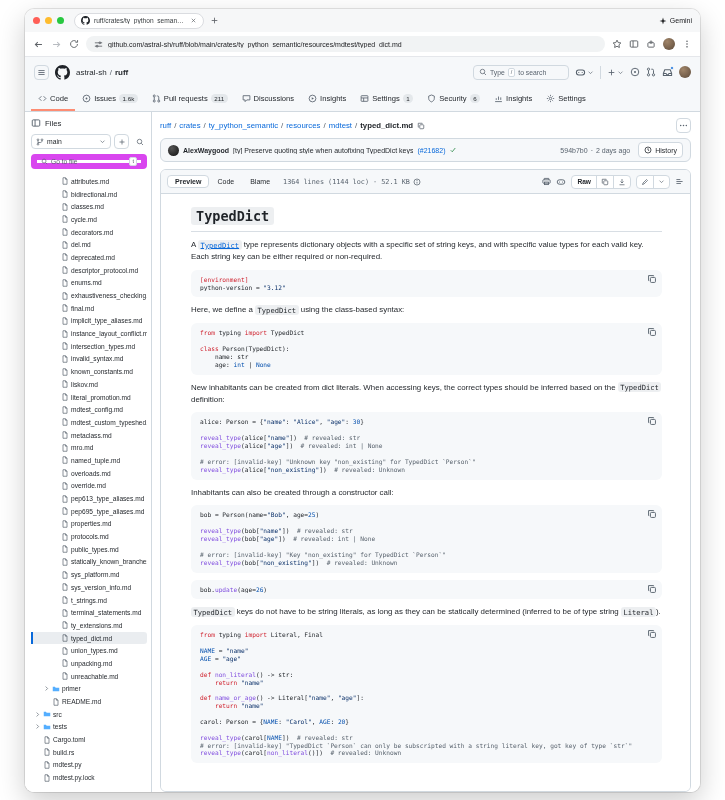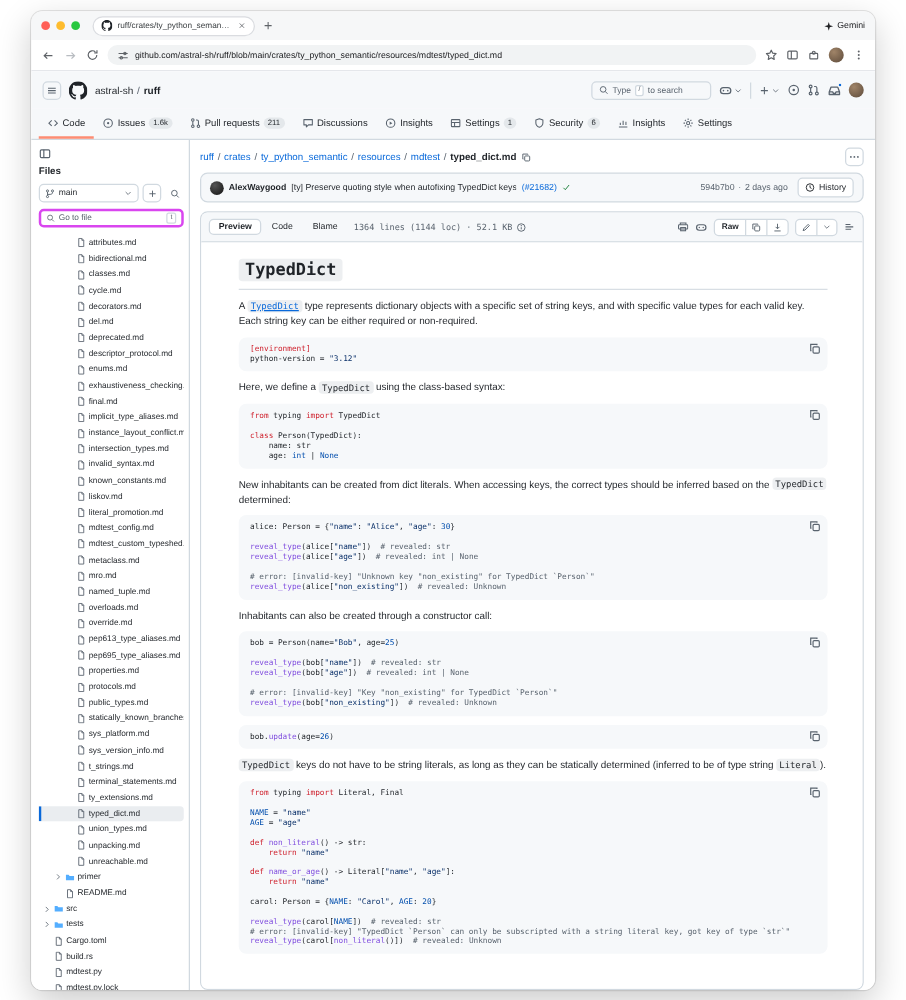--- a/index.html
+++ b/index.html
@@ -44,28 +44,28 @@
 
   .gh-nav { background:#f6f8fa; height:25px; display:flex; align-items:stretch; padding:0 6px; border-bottom:1px solid #d1d9e0; }
   .nav-item { display:flex; align-items:center; gap:3px; padding:0 7px; font-size:7.6px; color:#1f2328; border-bottom:2px solid transparent; }
   .nav-item svg { color:#59636e; }
   .nav-item.sel { border-bottom-color:#fd8c73; }
   .counter { background:rgba(175,184,193,.25); border-radius:8px; padding:0 3.5px; font-size:6.2px; line-height:9px; color:#1f2328; }
 
   
   .gh-body { flex:1; display:flex; overflow:hidden; }
   .sidebar { width:127px; border-right:1px solid #d1d9e0; padding:6px 4px 0 6px; overflow:hidden; background:#fff; }
-  .side-head { display:flex; align-items:flex-start; gap:4px; font-size:7.8px; font-weight:bold; color:#1f2328; margin-bottom:6px;flex-direction:column; }
+  .side-head { display:flex; align-items:flex-end; gap:4px; font-size:7.8px; font-weight:normal; color:#1f2328; margin-bottom:6px; }
   .branch-row { display:flex; gap:3px; margin-bottom:5px; }
   .branch-select { flex:1; display:flex; align-items:center; gap:3px; border:1px solid #d1d9e0; border-radius:4px; height:15px; padding:0 4px;
                    font-size:6.8px; color:#1f2328; background:#fff; }
   .branch-select .cv { margin-left:auto; color:#59636e; }
   .sq-btn { width:15px; height:15px; border:1px solid #d1d9e0; border-radius:4px; display:flex; align-items:center; justify-content:center; color:#59636e; background:#fff; }
   .sq-btn.plain { border:none; }
-  .goto { display:flex; align-items:center; gap:3px; border:2px solid #d946ef; border-radius:4px; height:15px; padding:0 4px; color:#59636e; margin-bottom:6px; background:#fff; }
+  .goto { display:flex; align-items:center; gap:3px; border:6px solid #d946ef; border-radius:4px; height:15px; padding:0 4px; color:#59636e; margin-bottom:6px; background:#fff; }
   .goto input { border:none; outline:none; flex:1; font-size:6.6px; width:50px; font-family:inherit; background:transparent; color:#1f2328; }
   .goto input::placeholder { color:#59636e; }
   .tree { font-size:6.6px; color:#1f2328; }
   .tree-row { display:flex; align-items:center; height:12.7px; gap:2px; white-space:nowrap; overflow:hidden; border-radius:3px; position:relative; }
   .tree-row .chev { width:8px; display:flex; justify-content:center; color:#59636e; flex:0 0 auto; }
   .tree-row .t-ic { color:#636c76; flex:0 0 auto; }
   .tree-row.dir .t-ic { color:#54aeff; }
   .tree-row.sel { background:rgba(208,215,222,.45); box-shadow:inset 2px 0 0 #0969da; border-radius:0 3px 3px 0; }
 
   .main { flex:1; padding:6px 9px 0 8px; overflow:hidden; display:flex; flex-direction:column; }
@@ -1143,21 +1143,21 @@
               </div>
               <p class="md-p"><span>Here, we define a </span><span class="inline-code">TypedDict</span><span> using the class-based syntax:</span></p>
               <div class="code-block">
                 <pre><div class="code-line"><span class="tk-k">from</span><span class="tk-pl"> typing </span><span class="tk-k">import</span><span class="tk-pl"> TypedDict</span></div><div class="code-line">&nbsp;</div><div class="code-line"><span class="tk-k">class</span><span class="tk-pl"> Person(TypedDict):</span></div><div class="code-line"><span class="tk-pl">    name: str</span></div><div class="code-line"><span class="tk-pl">    age: </span><span class="tk-n">int</span><span class="tk-pl"> | </span><span class="tk-n">None</span></div></pre>
                 <button class="copy-btn">
                   <svg width="10" height="10" viewBox="0 0 16 16">
                     <use href="#i-copy"></use>
                   </svg>
                 </button>
               </div>
-              <p class="md-p"><span>New inhabitants can be created from dict literals. When accessing keys, the correct types should be inferred based on the </span><span class="inline-code">TypedDict</span><span> determined:</span></p>
+              <p class="md-p"><span>New inhabitants can be created from dict literals. When accessing keys, the correct types should be inferred based on the </span><span class="inline-code">TypedDict</span><span> definition:</span></p>
               <div class="code-block">
                 <pre><div class="code-line"><span class="tk-pl">alice: Person = {</span><span class="tk-s">"name"</span><span class="tk-pl">: </span><span class="tk-s">"Alice"</span><span class="tk-pl">, </span><span class="tk-s">"age"</span><span class="tk-pl">: </span><span class="tk-n">30</span><span class="tk-pl">}</span></div><div class="code-line">&nbsp;</div><div class="code-line"><span class="tk-fn">reveal_type</span><span class="tk-pl">(alice[</span><span class="tk-s">"name"</span><span class="tk-pl">])  </span><span class="tk-c"># revealed: str</span></div><div class="code-line"><span class="tk-fn">reveal_type</span><span class="tk-pl">(alice[</span><span class="tk-s">"age"</span><span class="tk-pl">])  </span><span class="tk-c"># revealed: int | None</span></div><div class="code-line">&nbsp;</div><div class="code-line"><span class="tk-c"># error: [invalid-key] "Unknown key "non_existing" for TypedDict `Person`"</span></div><div class="code-line"><span class="tk-fn">reveal_type</span><span class="tk-pl">(alice[</span><span class="tk-s">"non_existing"</span><span class="tk-pl">])  </span><span class="tk-c"># revealed: Unknown</span></div></pre>
                 <button class="copy-btn">
                   <svg width="10" height="10" viewBox="0 0 16 16">
                     <use href="#i-copy"></use>
                   </svg>
                 </button>
               </div>
               <p class="md-p"><span>Inhabitants can also be created through a constructor call:</span></p>
               <div class="code-block">

